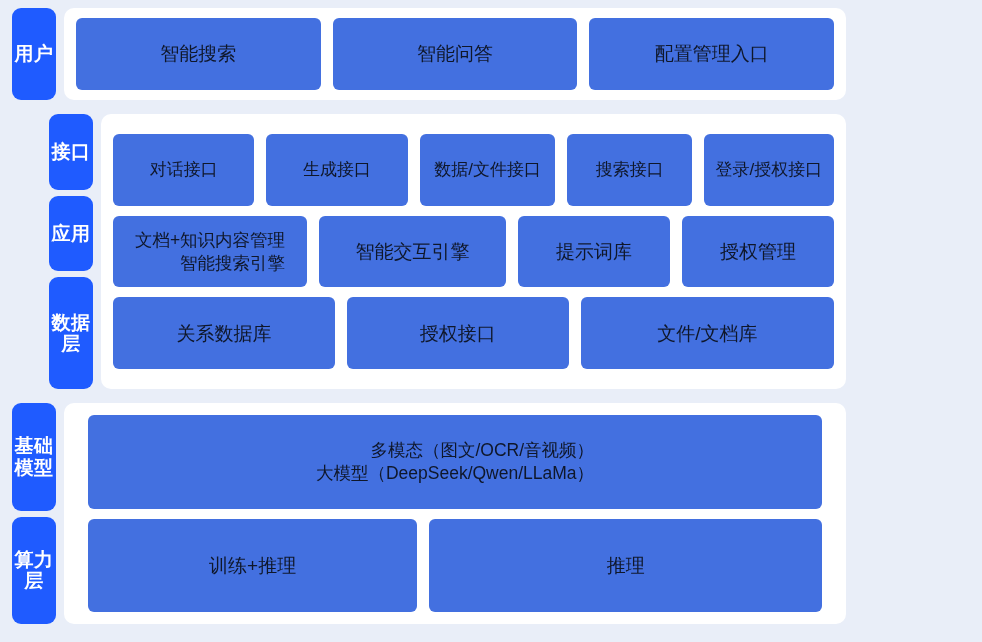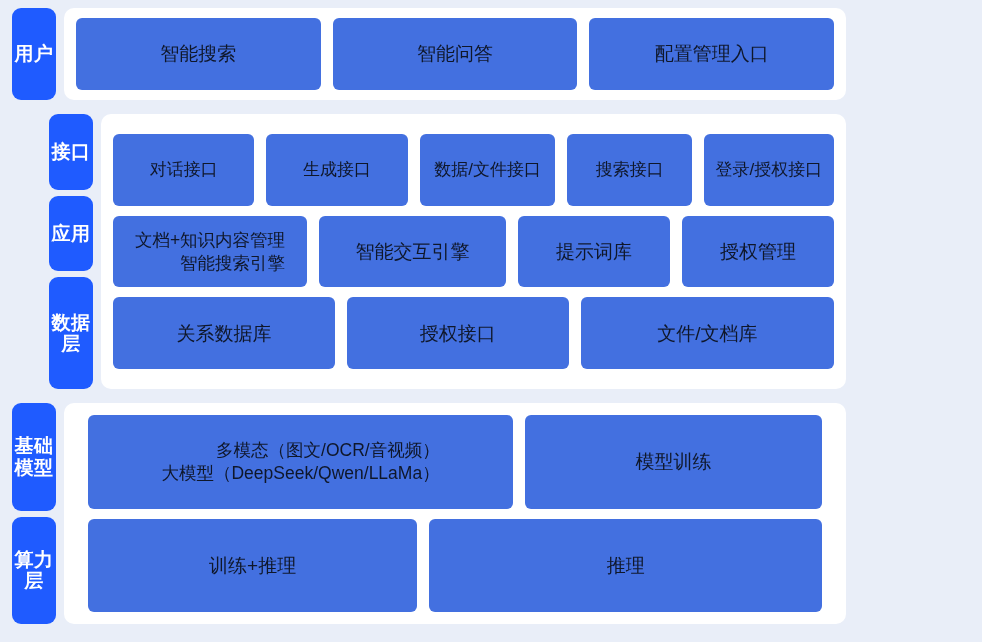--- a/index.html
+++ b/index.html
@@ -170,21 +170,20 @@
   <div class="band band-base">
     <div class="tab-col">
       <div class="vtab f2">基础模型</div>
       <div class="vtab f2">算力层</div>
     </div>
     <div class="card card-base">
 
       <div class="row">
         <div class="box multi w145">多模态（图文/OCR/音视频）
 大模型（DeepSeek/Qwen/LLaMa）</div>
-        <div class="box w1">模型训练</div>
       </div>
 
       <div class="row">
         <div class="box w1">训练+推理</div>
         <div class="box w12">推理</div>
       </div>
 
     </div>
   </div>
 

